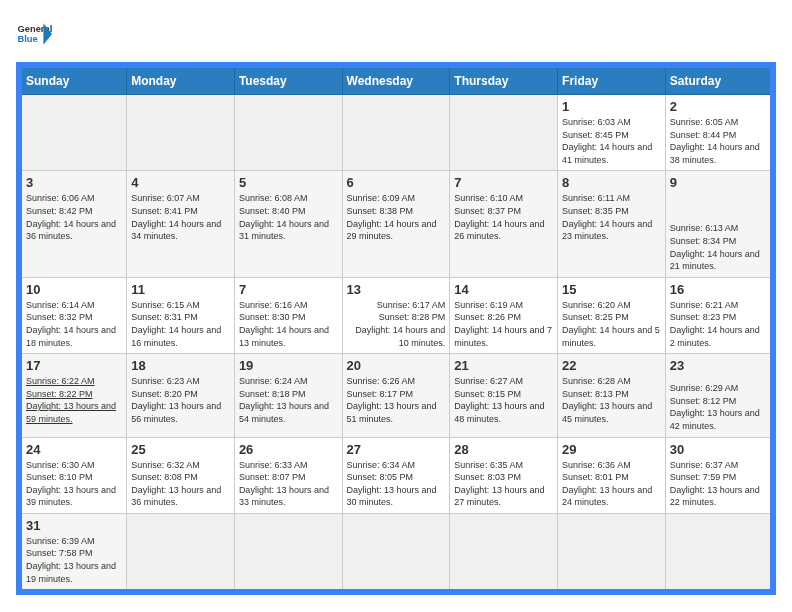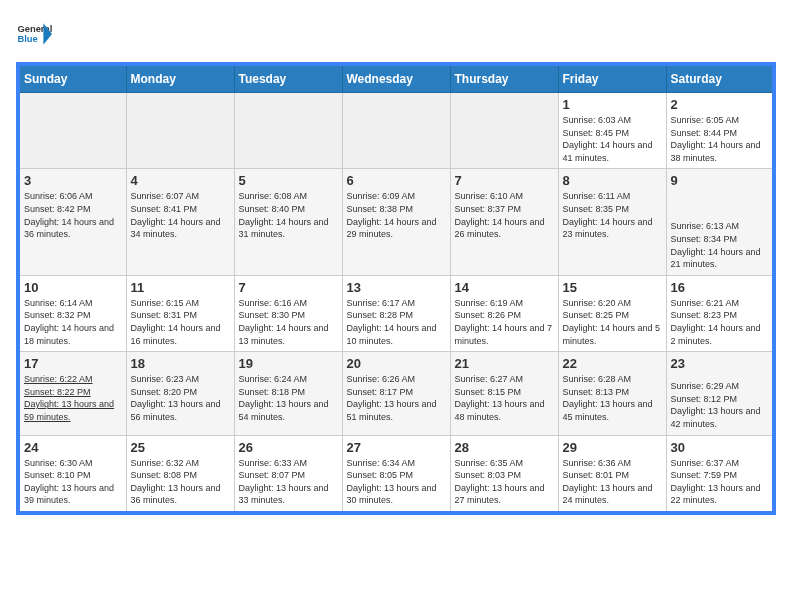--- a/index.html
+++ b/index.html
@@ -33,21 +33,21 @@
       font-weight: normal;
       color: #333;
     }
     .calendar-subtitle {
       font-size: 14px;
       color: #555;
     }
     table {
       width: 100%;
       border-collapse: collapse;
-      border: 4px solid #3b82f6;
+      border: 6px solid #3b82f6;
     }
     thead tr th {
       background-color: #2a7dbf;
       color: #fff;
       font-size: 12px;
       font-weight: bold;
       padding: 6px 4px;
       text-align: left;
       border: 1px solid #1e6aa0;
     }
@@ -184,21 +184,21 @@
 Daylight: 14 hours and 16 minutes.</div>
         </td>
         <td>
           <div class="day-number">7</div>
           <div class="day-info" style="white-space: pre-line;">Sunrise: 6:16 AM
 Sunset: 8:30 PM
 Daylight: 14 hours and 13 minutes.</div>
         </td>
         <td>
           <div class="day-number">13</div>
-          <div class="day-info" style="white-space: pre-line;">Sunrise: 6:17 AM
+          <div class="day-info" style="white-space: pre-line; text-align: right;">Sunrise: 6:17 AM
 Sunset: 8:28 PM
 Daylight: 14 hours and 10 minutes.</div>
         </td>
         <td>
           <div class="day-number">14</div>
           <div class="day-info" style="white-space: pre-line;">Sunrise: 6:19 AM
 Sunset: 8:26 PM
 Daylight: 14 hours and 7 minutes.</div>
         </td>
         <td>
@@ -295,14 +295,28 @@
 Sunset: 8:01 PM
 Daylight: 13 hours and 24 minutes.</div>
         </td>
         <td>
           <div class="day-number">30</div>
           <div class="day-info" style="white-space: pre-line;">Sunrise: 6:37 AM
 Sunset: 7:59 PM
 Daylight: 13 hours and 22 minutes.</div>
         </td>
       </tr>
+      <tr>
+        <td>
+          <div class="day-number">31</div>
+          <div class="day-info" style="white-space: pre-line;">Sunrise: 6:39 AM
+Sunset: 7:58 PM
+Daylight: 13 hours and 19 minutes.</div>
+        </td>
+        <td class="empty"></td>
+        <td class="empty"></td>
+        <td class="empty"></td>
+        <td class="empty"></td>
+        <td class="empty"></td>
+        <td class="empty"></td>
+      </tr>
     </tbody>
 </table>
 
 </body></html>

